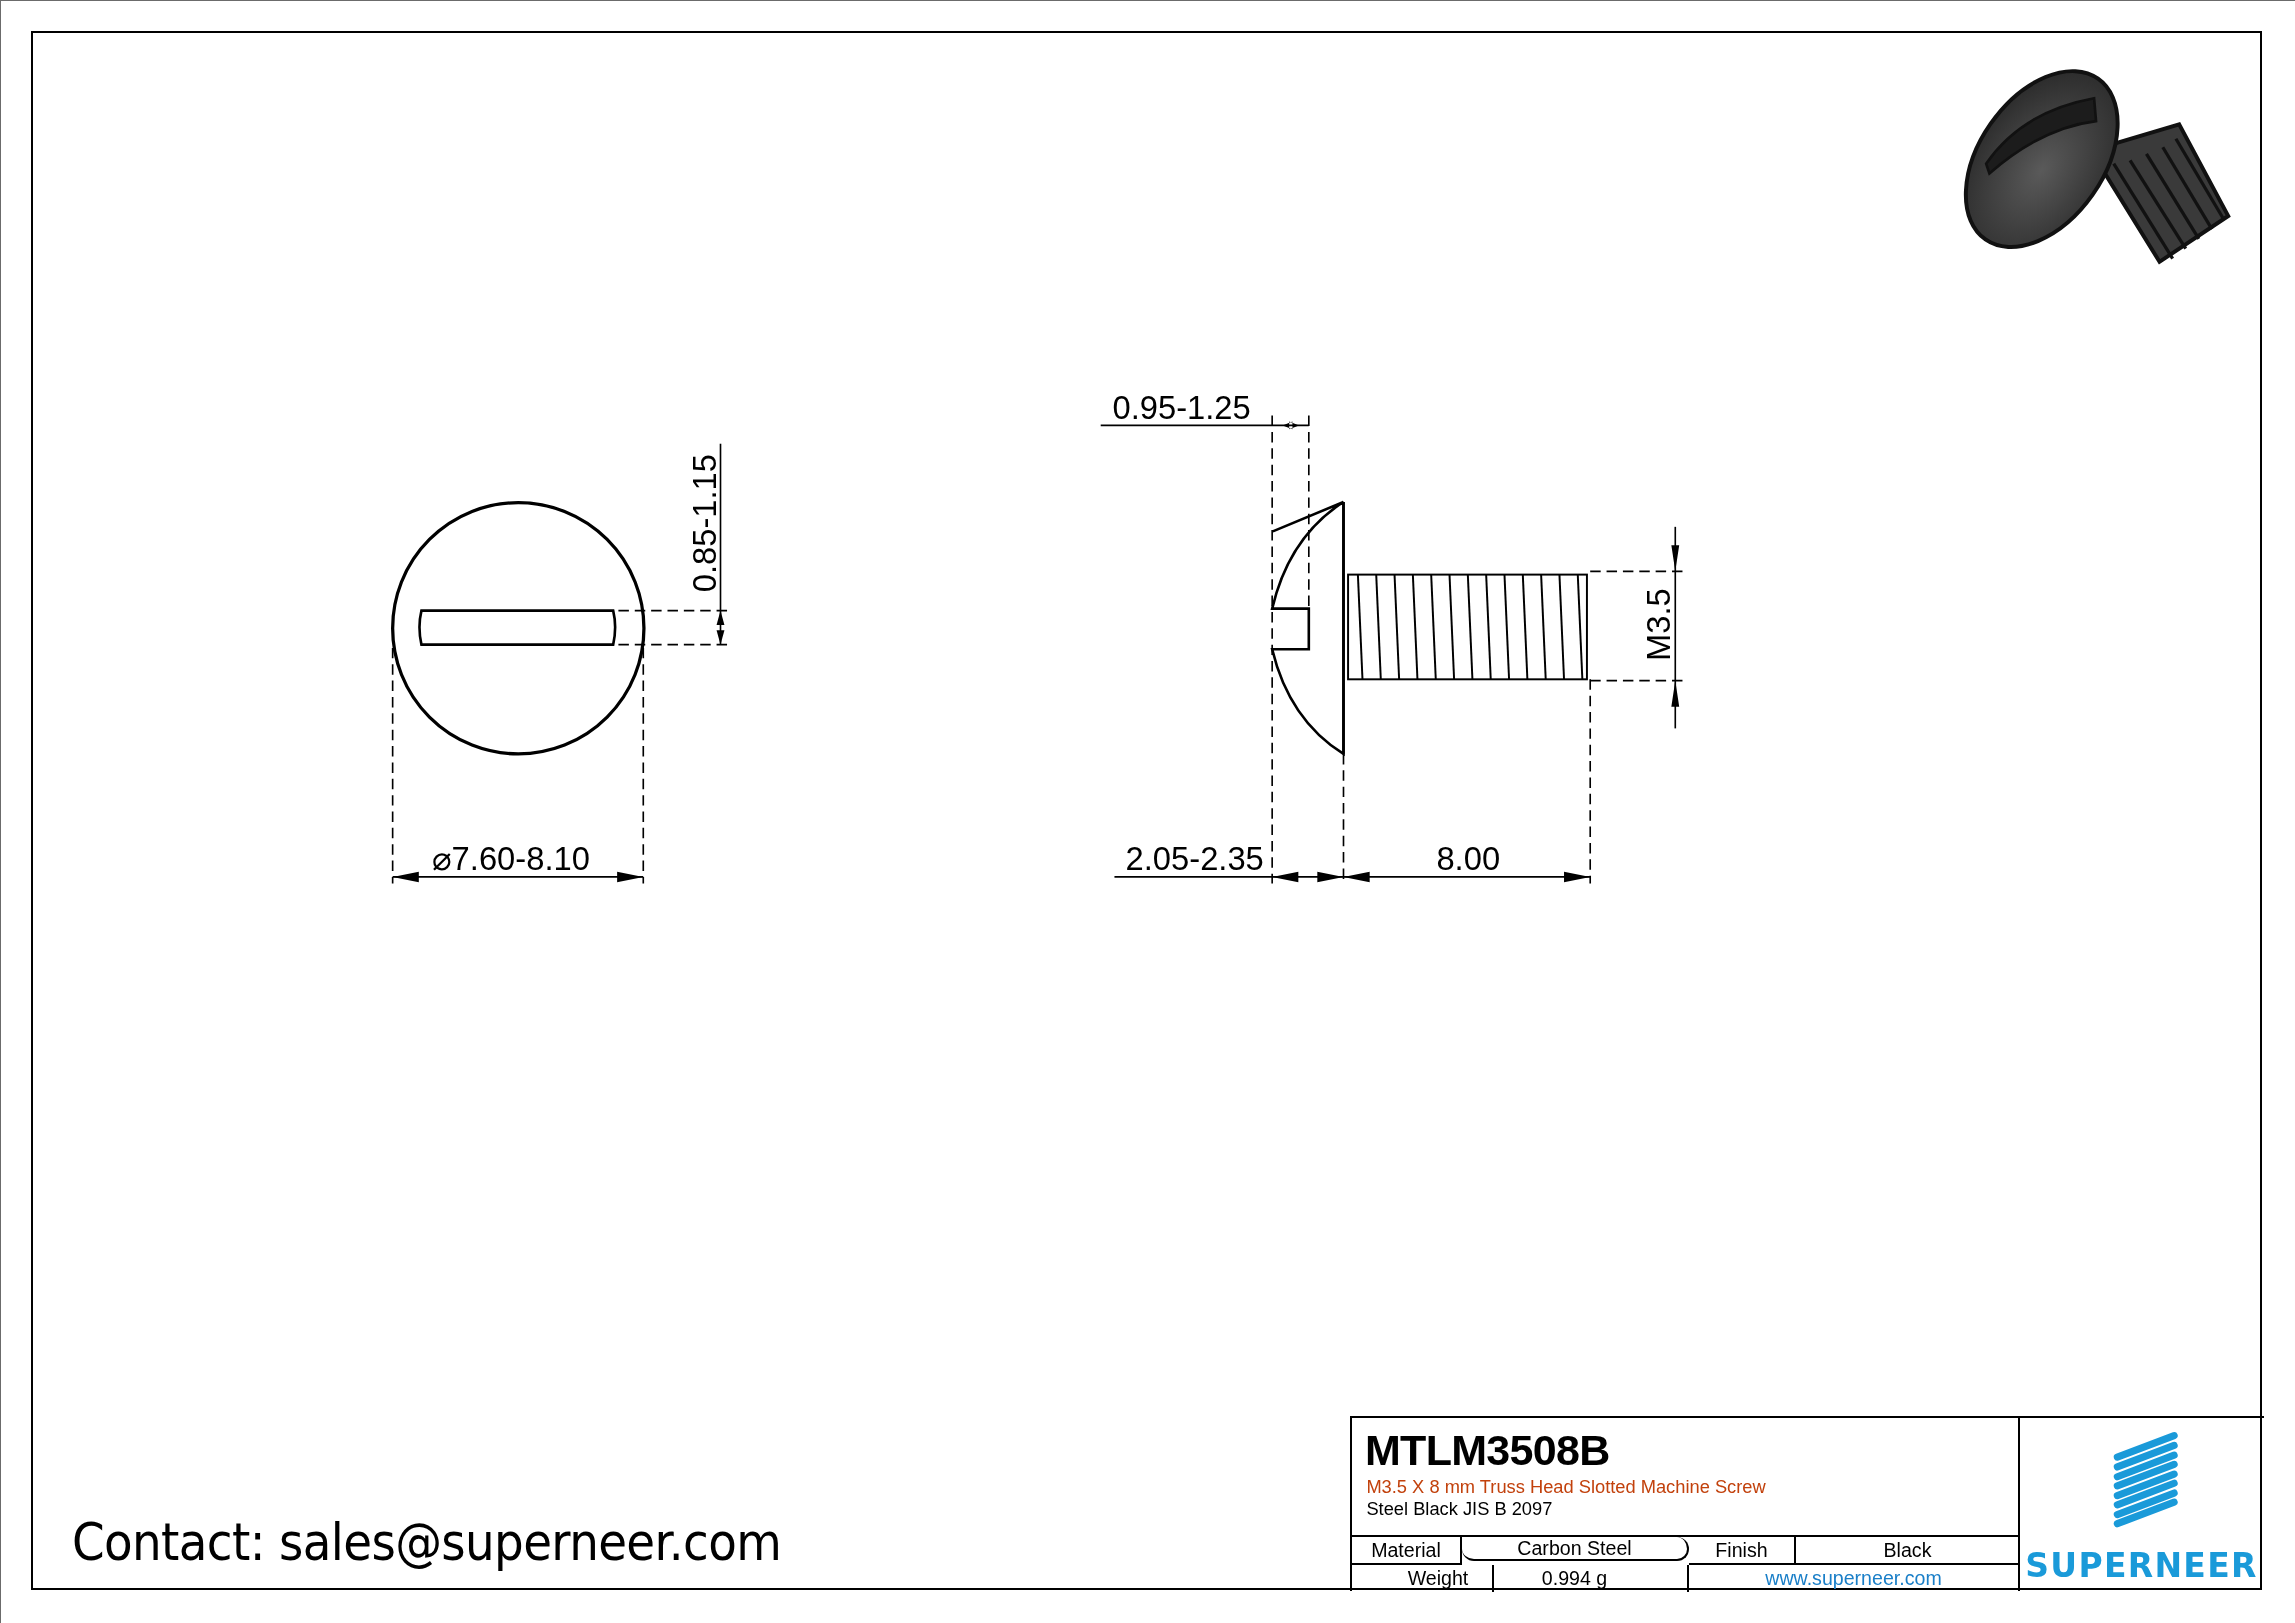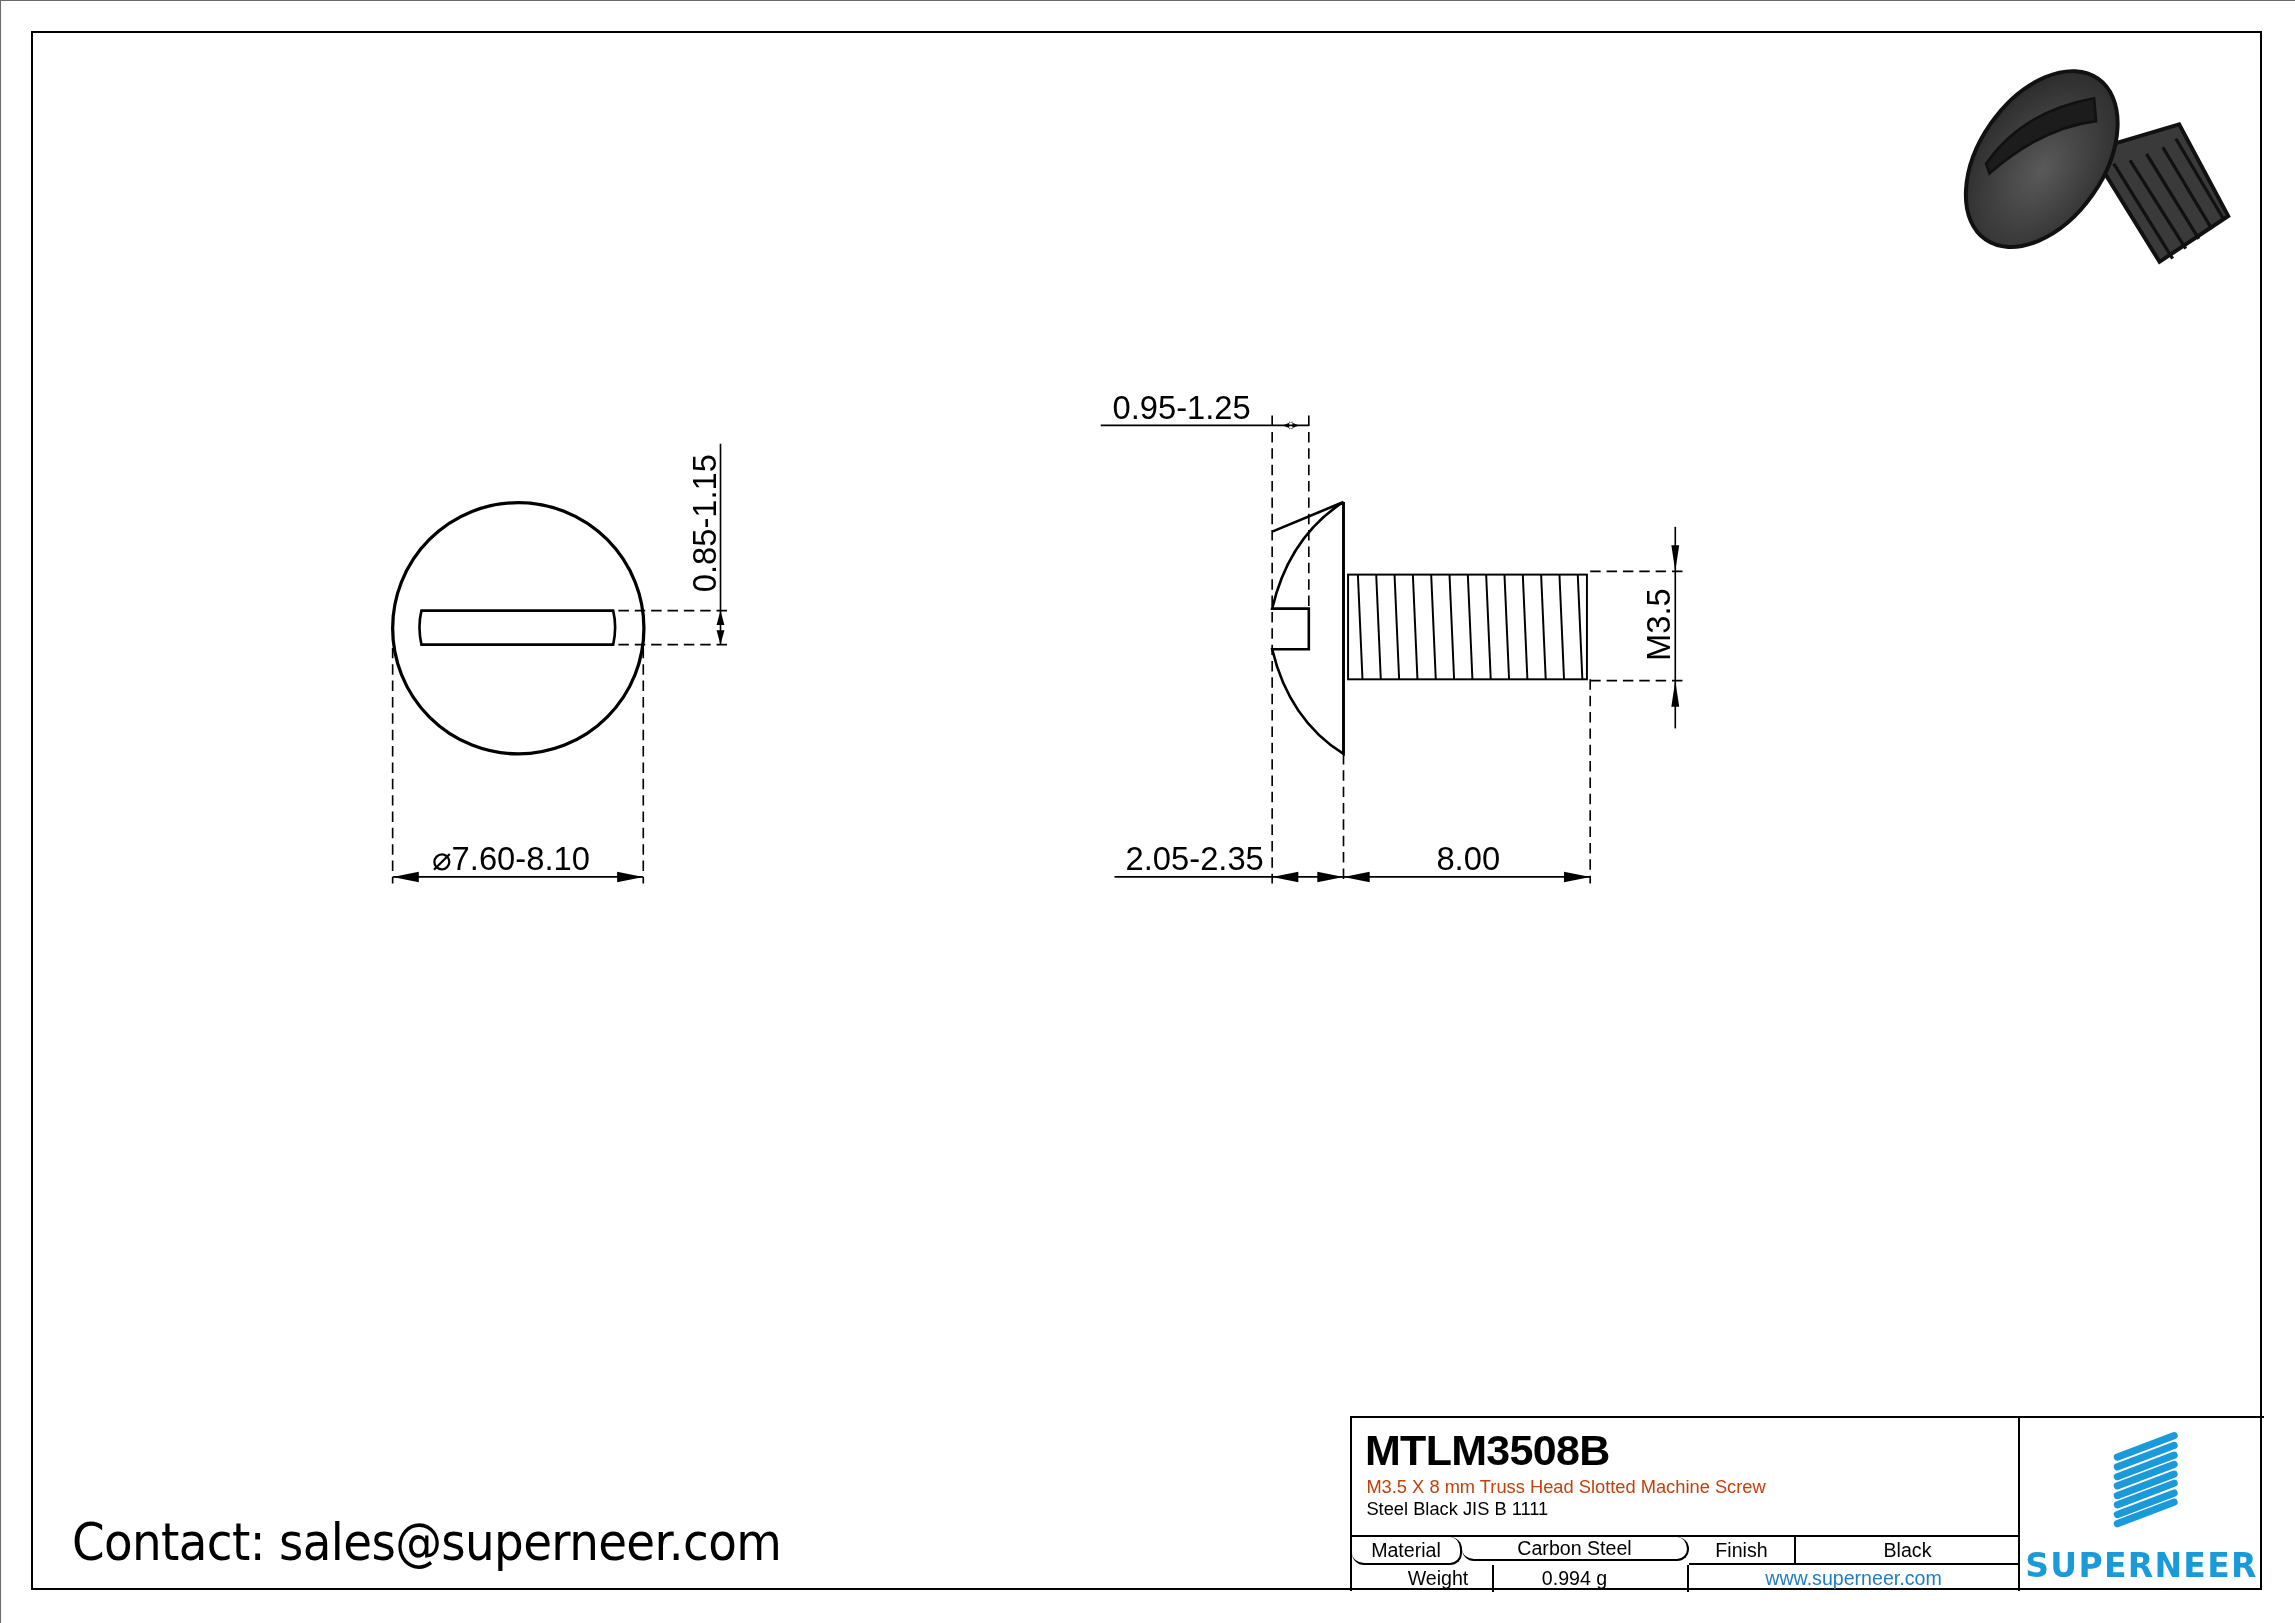--- a/index.html
+++ b/index.html
@@ -113,23 +113,23 @@
     </g>
     <ellipse cx="3120" cy="243" rx="95" ry="150" transform="rotate(35 3120 243)" fill="url(#hg)" stroke="#111" stroke-width="6"></ellipse>
     <path d="M3035,250 Q3090,170 3200,150 L3203,185 Q3120,195 3040,265 Z" fill="#1c1c1c" stroke="#111" stroke-width="4"></path>
   </g>
 </svg>
 
 <div class="tb">
   <div class="tb-main">
     <div class="part-no">MTLM3508B</div>
     <div class="desc1">M3.5 X 8 mm  Truss Head Slotted Machine Screw</div>
-    <div class="desc2">Steel Black JIS B 1111</div>
+    <div class="desc2">Steel Black JIS B 2097</div>
     <div class="tb-grid">
-      <div class="cell" style="left:0;top:0;width:110px;height:28px;border-right:2px solid #000;border-bottom:2px solid #000;border-radius:12px;">Material</div>
+      <div class="cell" style="left:0;top:0;width:110px;height:28px;border-right:2px solid #000;border-bottom:2px solid #000;">Material</div>
       <div class="cell" style="left:110px;top:0;width:227px;height:24px;border-right:2px solid #000;border-bottom:2px solid #000;border-radius:13px;">Carbon Steel</div>
       <div class="cell" style="left:337px;top:0;width:107px;height:28px;border-right:2px solid #000;border-bottom:2px solid #000;">Finish</div>
       <div class="cell" style="left:444px;top:0;width:223px;height:28px;border-bottom:2px solid #000;">Black</div>
       <div class="cell" style="left:0;top:28px;width:110px;height:27px;border-right:2px solid #000;margin-left:32px;">Weight</div>
       <div class="cell" style="left:110px;top:28px;width:227px;height:27px;border-right:2px solid #000;">0.994 g</div>
       <div class="cell link" style="left:337px;top:28px;width:329px;height:27px;">www.superneer.com</div>
     </div>
   </div>
   <div class="logo-area">
     <svg width="243" height="124" style="position:absolute;left:0;top:0;" viewBox="0 0 372 190">

